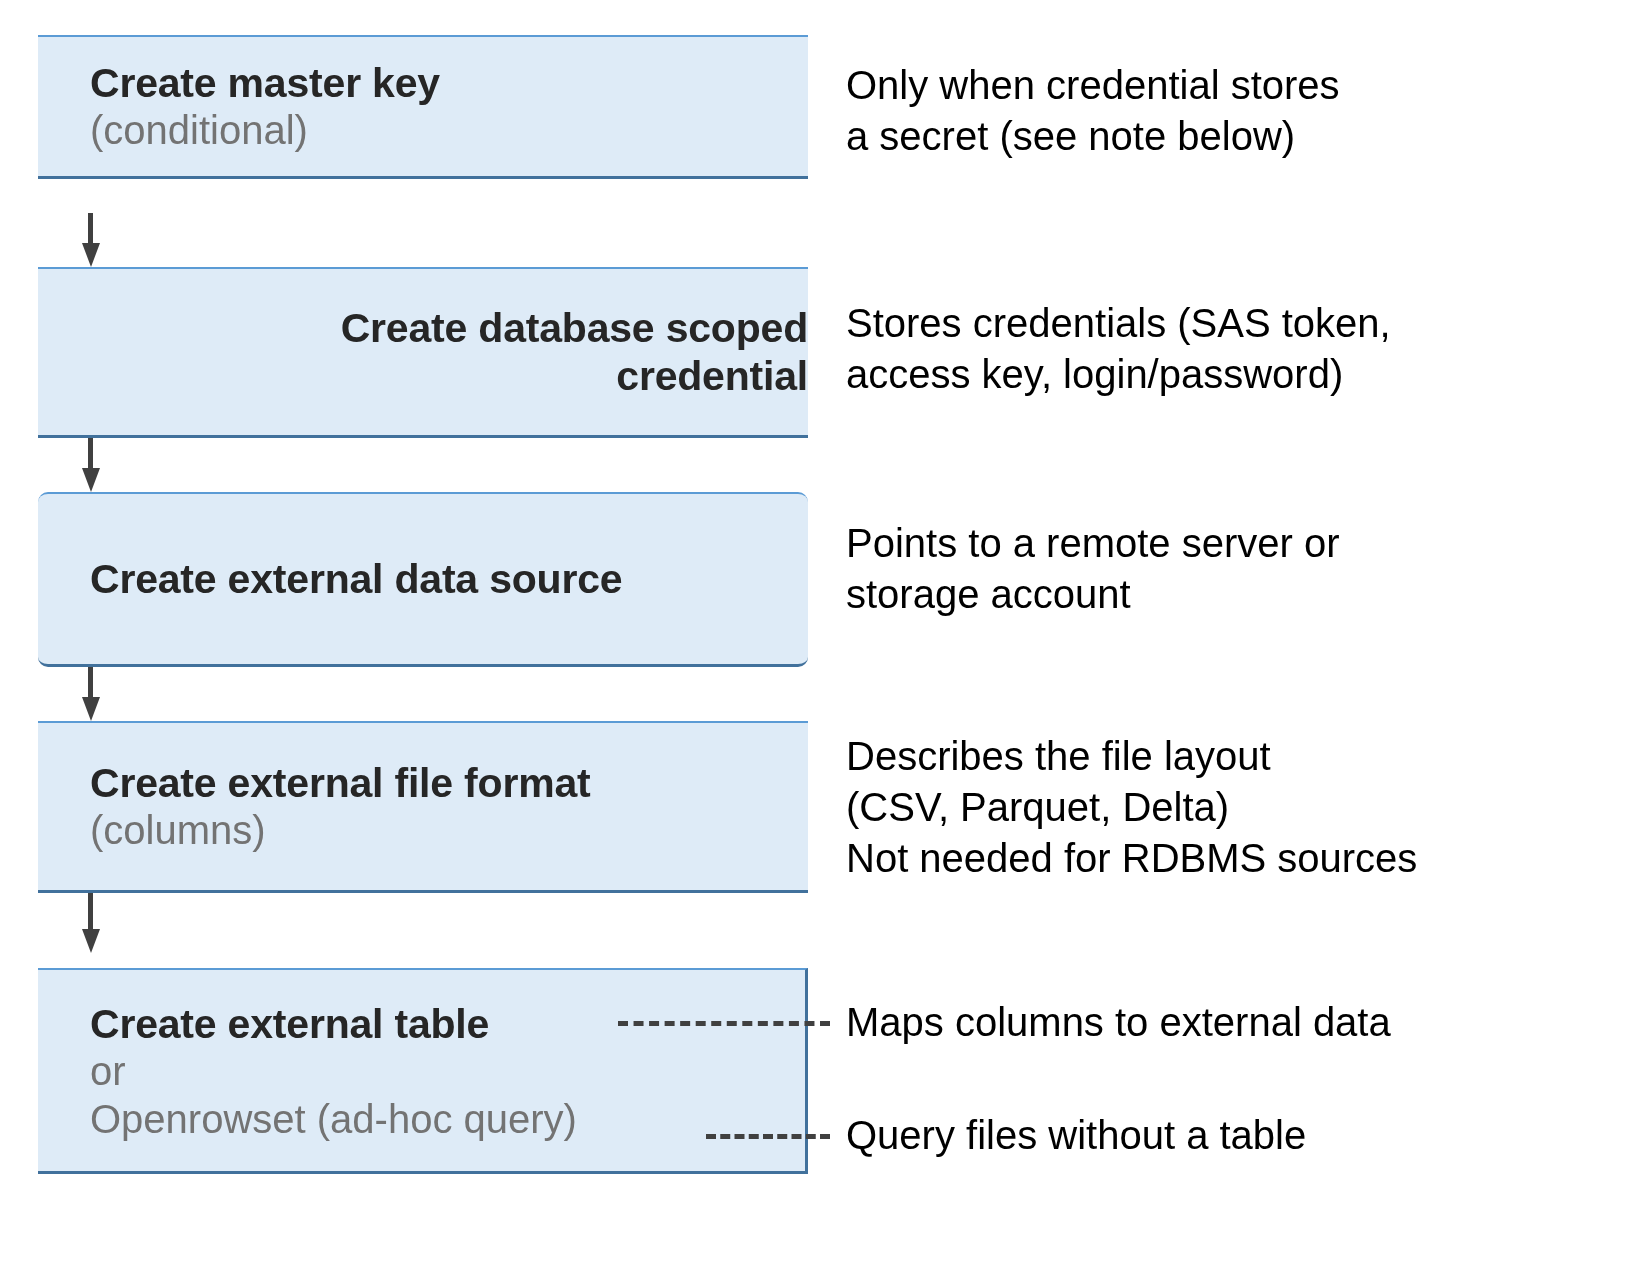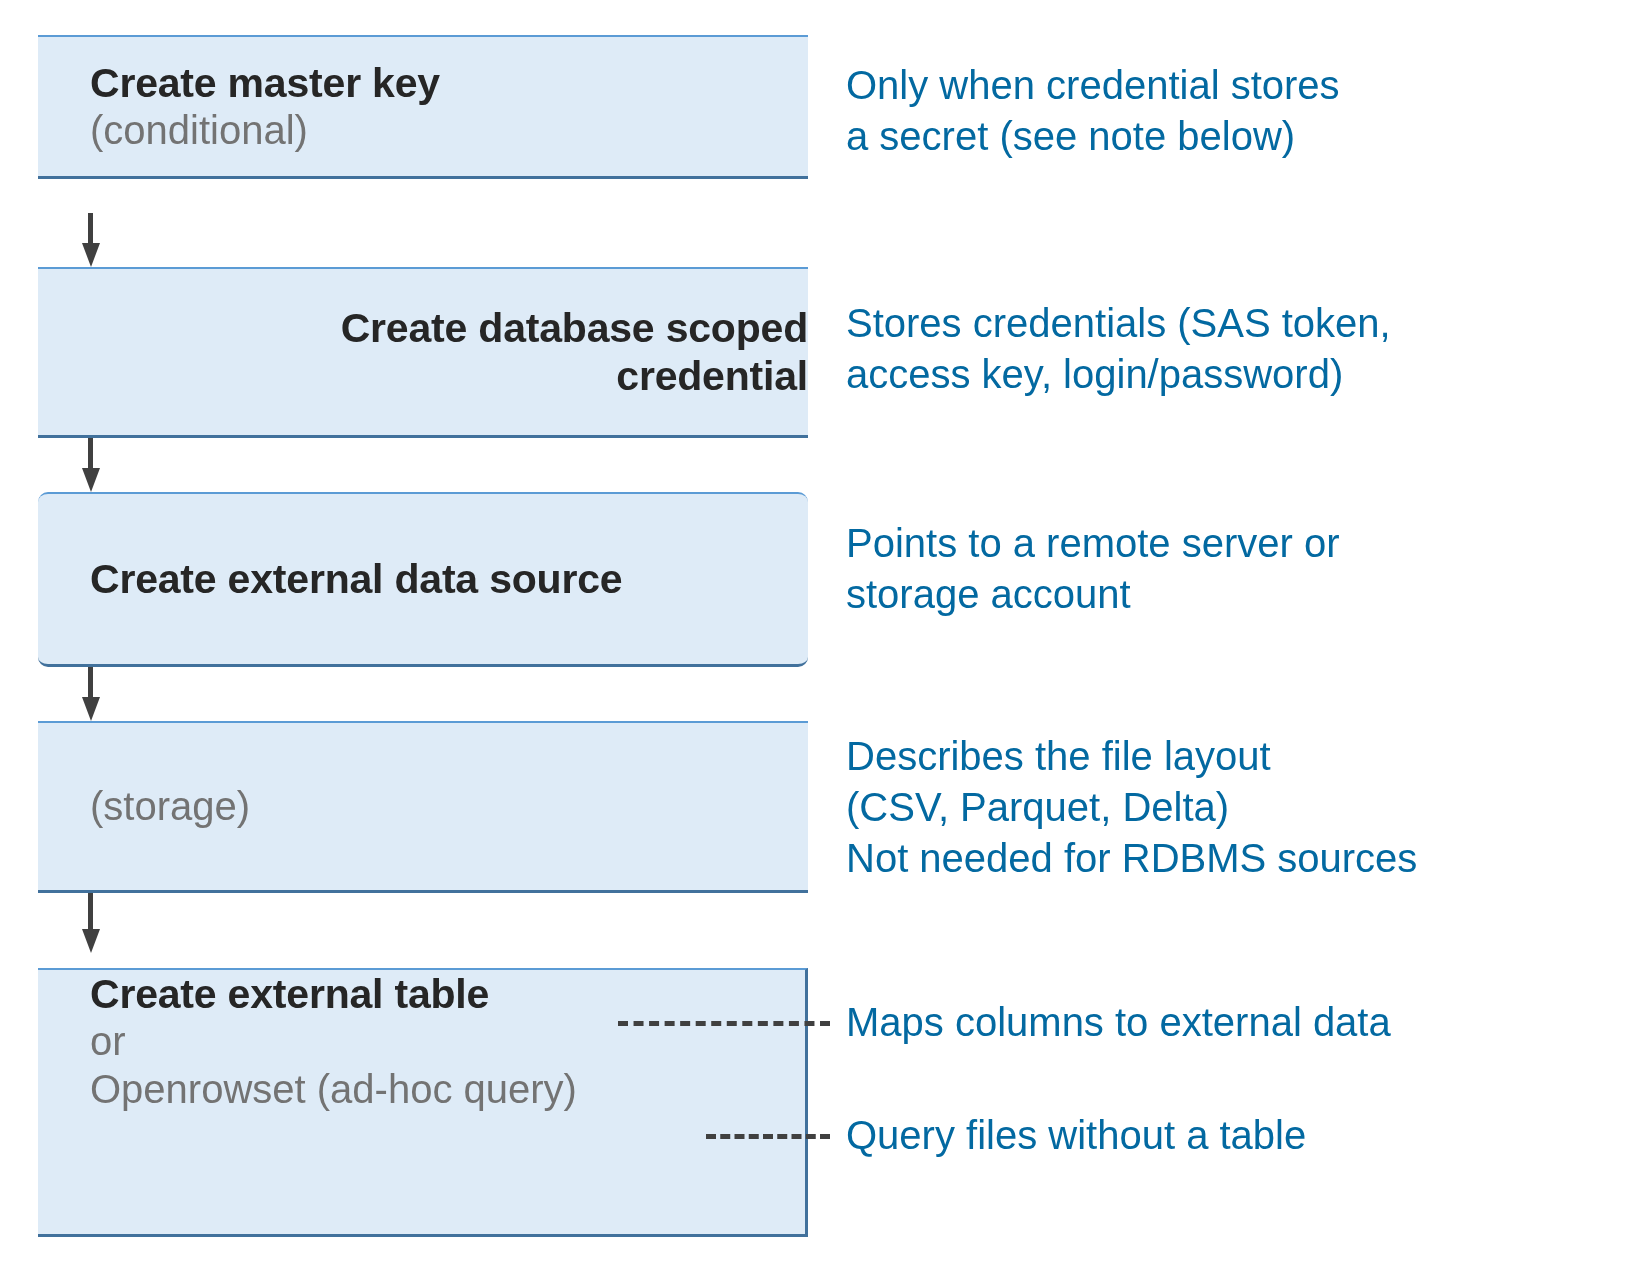--- a/index.html
+++ b/index.html
@@ -73,21 +73,21 @@
     border-right: 9px solid transparent;
     border-top: 24px solid #404040;
   }
 
   
   .note {
     position: absolute;
     left: 846px;
     font-size: 40px;
     line-height: 1.28;
-    color: #0369a1;
+    color: #000000;
     white-space: pre-line;
   }
 
   
   .dash {
     position: absolute;
     height: 0;
     border-top: 5px dashed #404040;
   }
 </style>
@@ -125,32 +125,33 @@
   </div>
   <div class="note" style="top:518px;">Points to a remote server or
 storage account</div>
 
   <div class="arrow" style="top:667px; height:54px;">
     <div class="shaft" style="height:34px;"></div>
     <div class="head" style="top:30px;"></div>
   </div>
 
   <div class="step" style="top:721px; height:172px;">
-    <div class="step-sub">(storage)</div>
+    <div class="step-title">Create external file format</div>
+    <div class="step-sub">(columns)</div>
   </div>
   <div class="note" style="top:731px;">Describes the file layout
 (CSV, Parquet, Delta)
 Not needed for RDBMS sources</div>
 
   <div class="arrow" style="top:893px; height:60px;">
     <div class="shaft" style="height:40px;"></div>
     <div class="head" style="top:36px;"></div>
   </div>
 
-  <div class="step with-sides" style="top:968px; height:269px; justify-content:flex-start; ">
+  <div class="step with-sides" style="top:968px; height:206px; justify-content:flex-start; padding-top:30px;">
     <div class="step-title">Create external table</div>
     <div class="step-sub">or</div>
     <div class="step-sub">
       <span style="font-weight:normal;">Openrowset</span><span> (ad-hoc query)</span>
     </div>
   </div>
 
   <div class="dash" style="left:618px; top:1021px; width:212px;"></div>
   <div class="note" style="top:997px;">Maps columns to external data</div>
 

